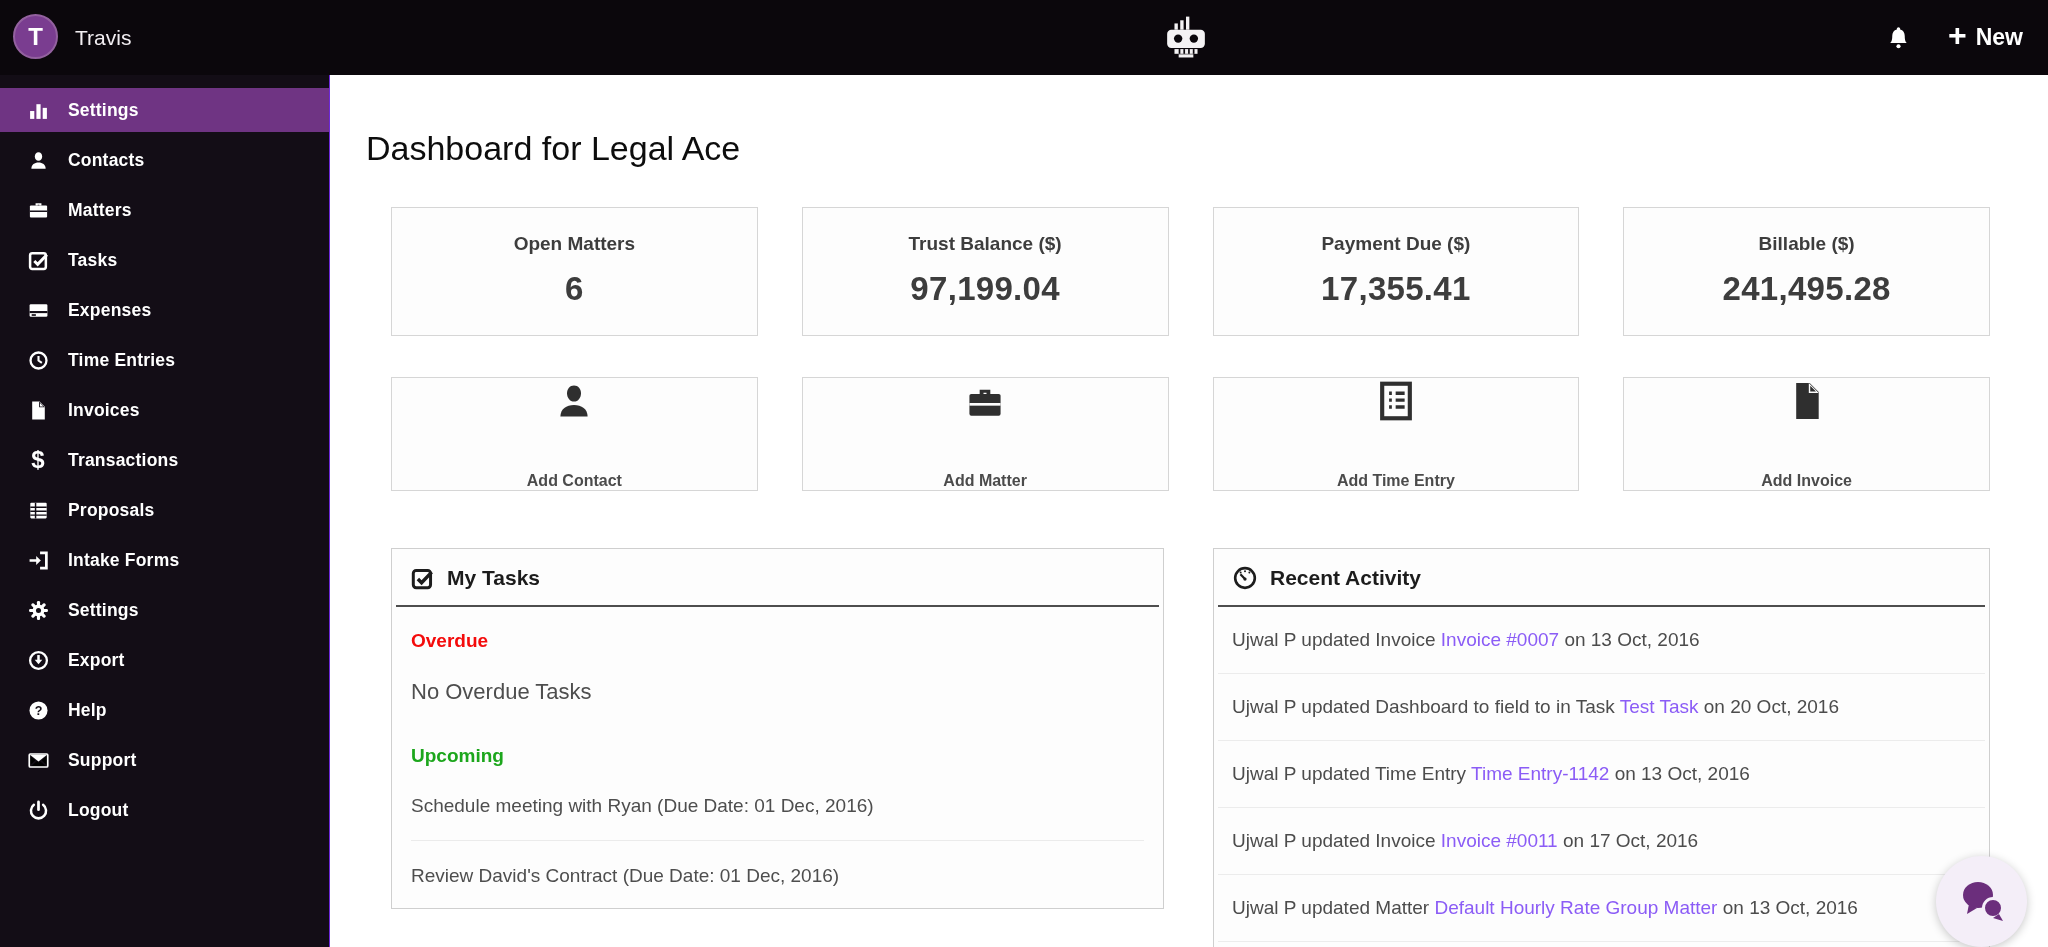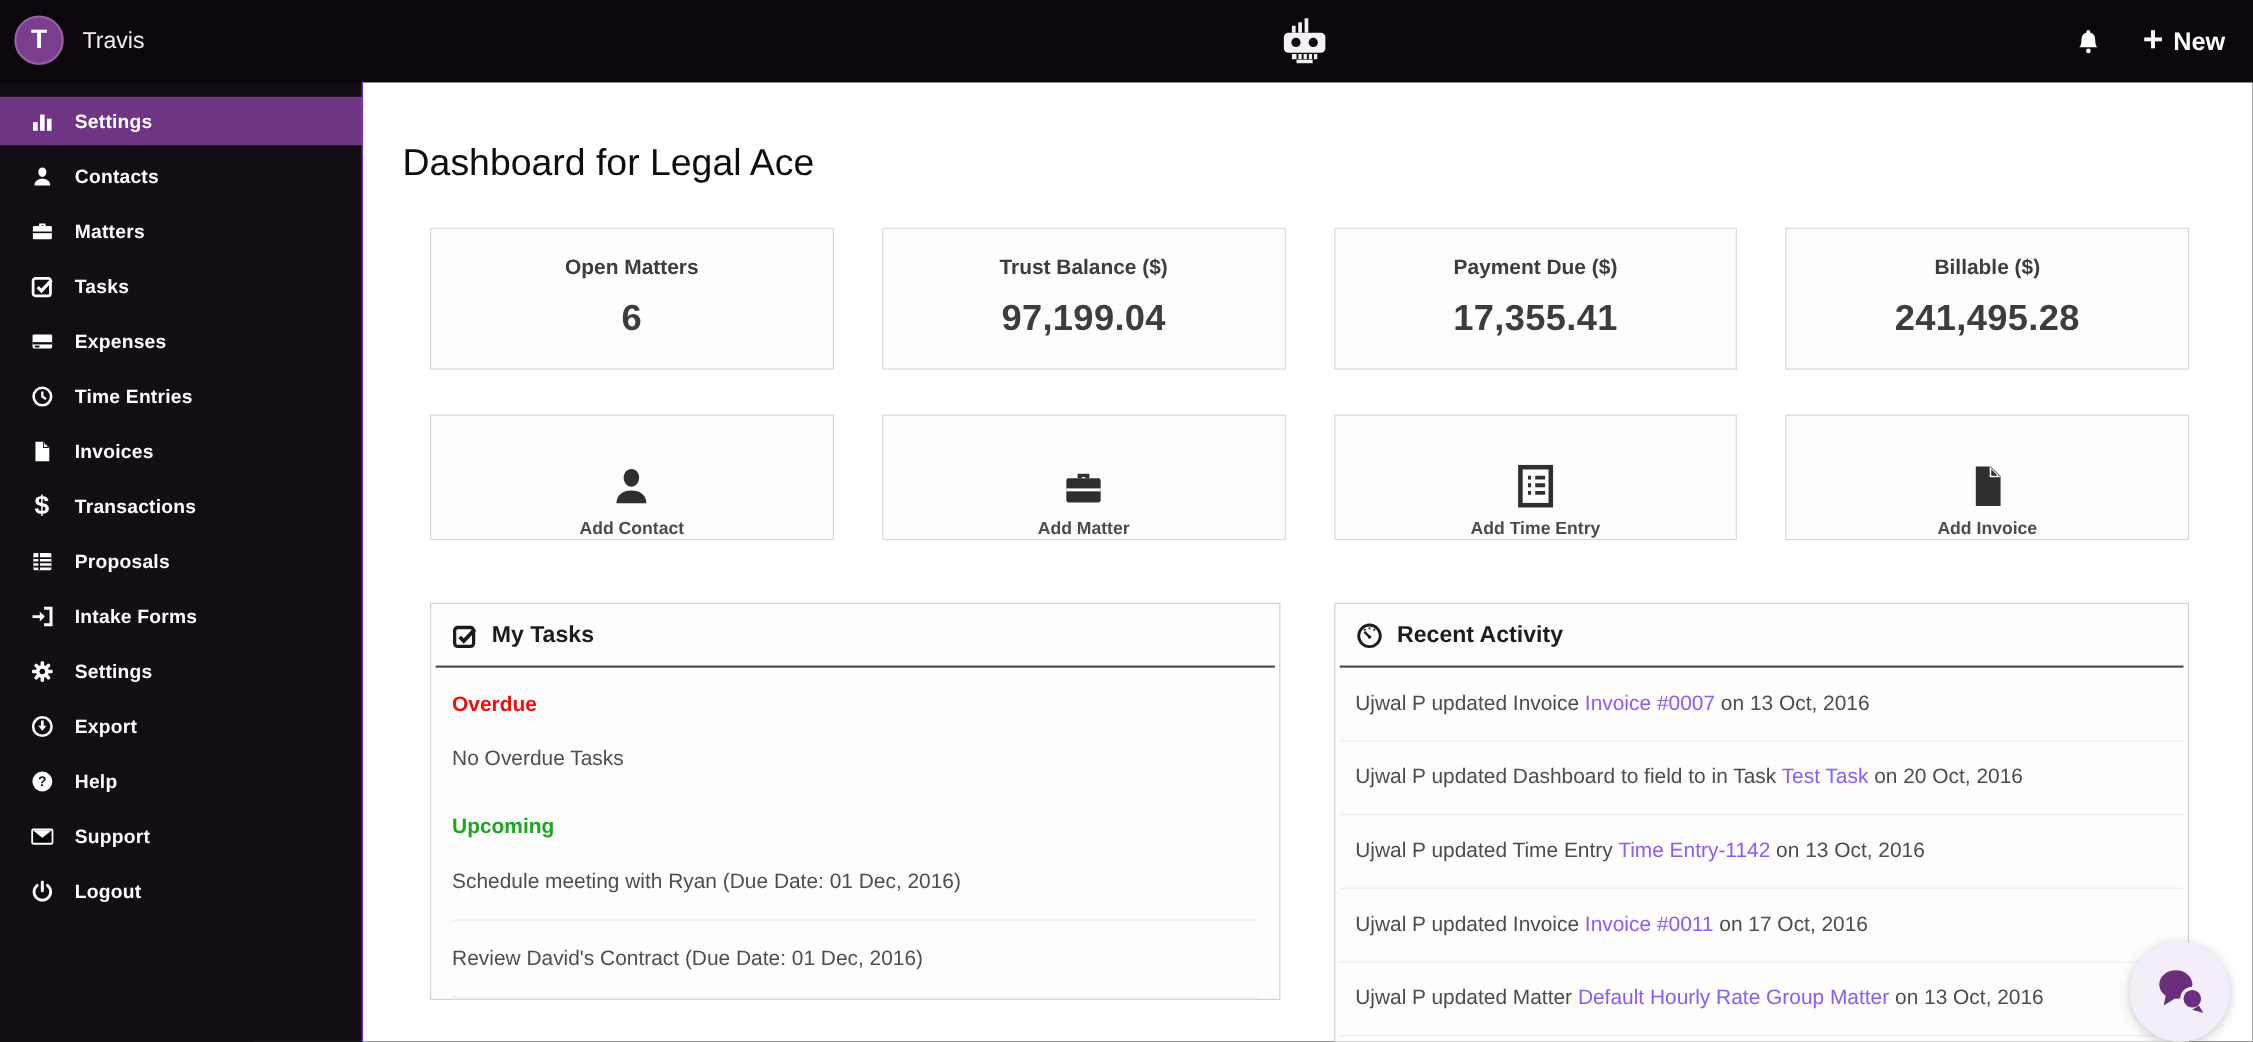--- a/index.html
+++ b/index.html
@@ -35,35 +35,35 @@
           border-left:1px solid #6d28d9; overflow:hidden; }
   .page-title { margin:54px 0 0 36px; font-size:34px; font-weight:400; color:#0d0d0d; }
 
   .grid4 { margin:39px 58px 0 61px; display:grid; grid-template-columns:repeat(4,1fr); gap:44px; }
   .stat-card { height:129px; background:#fdfdfd; border:1px solid #d6d6d6; text-align:center; cursor:pointer; }
   .stat-label { margin-top:25px; font-size:19px; font-weight:700; color:#3d3d3d; }
   .stat-value { margin-top:15px; font-size:33px; font-weight:600; color:#3d3d3d; letter-spacing:0.3px; }
 
   .actions { margin-top:41px; }
   .action-card { height:114px; background:#fdfdfd; border:1px solid #d6d6d6; cursor:pointer;
-                 display:flex; flex-direction:column; align-items:center; justify-content:flex-end; }
+                 display:flex; flex-direction:column; align-items:center; justify-content:space-between; }
   .action-icon { height:44px; display:flex; align-items:flex-end; justify-content:center; color:#303030; }
   .action-label { margin-top:9px; font-size:16px; font-weight:700; color:#4b4b4b; }
 
   .panels { margin:57px 58px 0 61px; display:grid; grid-template-columns:773px 1fr; gap:49px; align-items:start; }
   .panel { background:#fdfdfd; border:1px solid #cfcfcf; }
   .panel.tasks { height:361px; overflow:hidden; }
   .panel.activity { height:520px; }
   .panel-header { display:flex; align-items:center; gap:13px; padding:17px 15px 15px; border-bottom:2px solid #4e4e4e; margin:0 4px; }
   .panel-title { font-size:21px; font-weight:700; color:#1c1c1c; }
 
   .tasks-body { padding:0 19px; }
   .sec-label { font-size:19px; font-weight:700; }
   .sec-label.overdue { margin-top:23px; color:#f40b0b; }
-  .empty-text { margin-top:27px; font-size:19px; color:#4e4e4e; }
+  .empty-text { margin-top:27px; font-size:22px; color:#4e4e4e; }
   .sec-label.upcoming { margin-top:40px; color:#1ca61c; }
   .task-list { list-style:none; margin:4px 0 0; padding:0; }
   .task-row { font-size:19px; color:#4e4e4e; padding:24px 0 23px; border-bottom:1px solid #ebebeb; cursor:pointer; }
 
   .activity-list { list-style:none; margin:0; padding:0 4px; }
   .activity-row { padding:22px 14px; font-size:19px; color:#4c4c4c; border-bottom:1px solid #ececec; }
   .activity-row a { color:#8b5cf6; text-decoration:none; cursor:pointer;text-align:right; }
 
   
   .chat-widget { position:absolute; left:1936px; top:856px; width:91px; height:91px; border-radius:50%;

